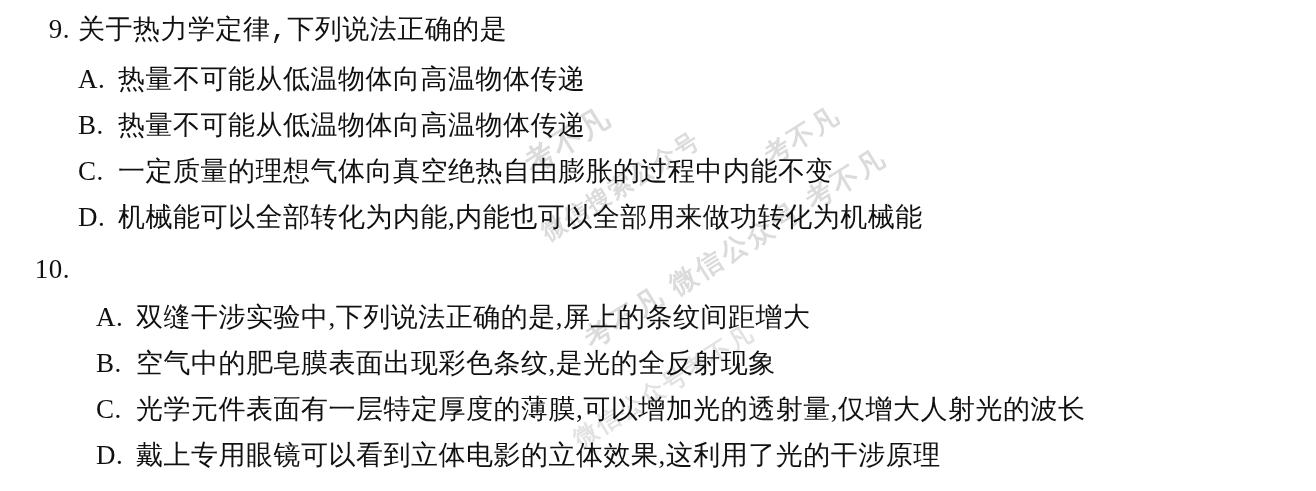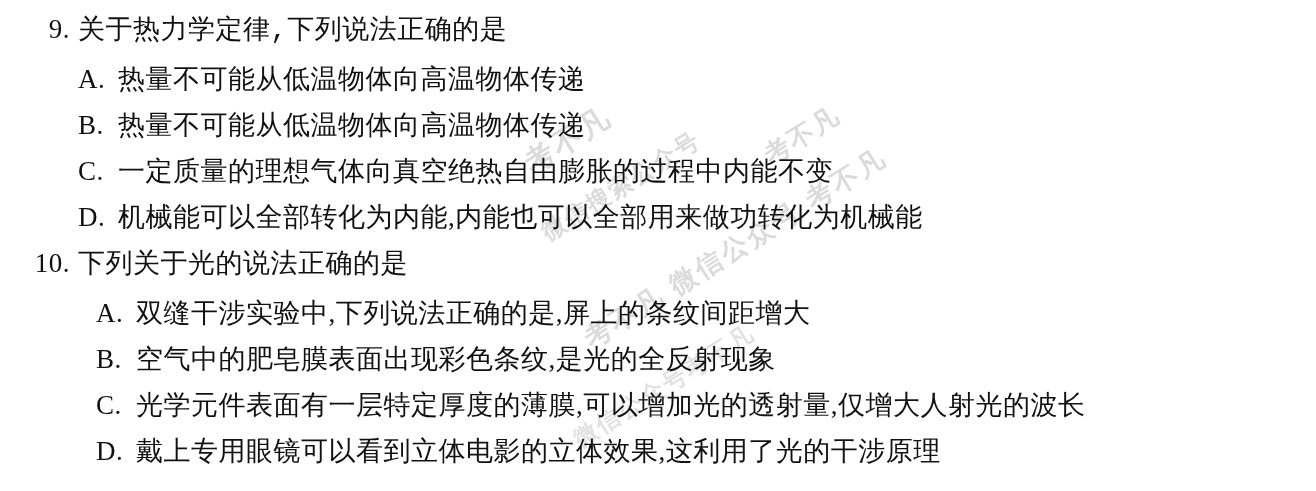--- a/index.html
+++ b/index.html
@@ -61,20 +61,21 @@
   }
   .opt-label {
     min-width: 40px;
     flex: none;
   }
   .opt-text {
     flex: none;
     text-align: right;
   }
   .q2 {
+    margin-top: 6px;
   }
   .q2 .option {
     padding-left: 70px;
   }
   
   .wm-layer {
     position: absolute;
     inset: 0;
     z-index: 1;
     pointer-events: none;
@@ -157,21 +158,20 @@
       <div class="option">
         <span class="opt-label">D.</span>
         <span class="opt-text">机械能可以全部转化为内能,内能也可以全部用来做功转化为机械能</span>
       </div>
     </div>
   </div>
 
   <div class="question q2">
     <div class="q-stem">
       <span class="q-num wide">10.</span>
-      <span class="q-text">下列关于光的说法正确的是</span>
     </div>
     <div class="options">
       <div class="option">
         <span class="opt-label">A.</span>
         <span class="opt-text">双缝干涉实验中,下列说法正确的是,屏上的条纹间距增大</span>
       </div>
       <div class="option">
         <span class="opt-label">B.</span>
         <span class="opt-text">空气中的肥皂膜表面出现彩色条纹,是光的全反射现象</span>
       </div>

